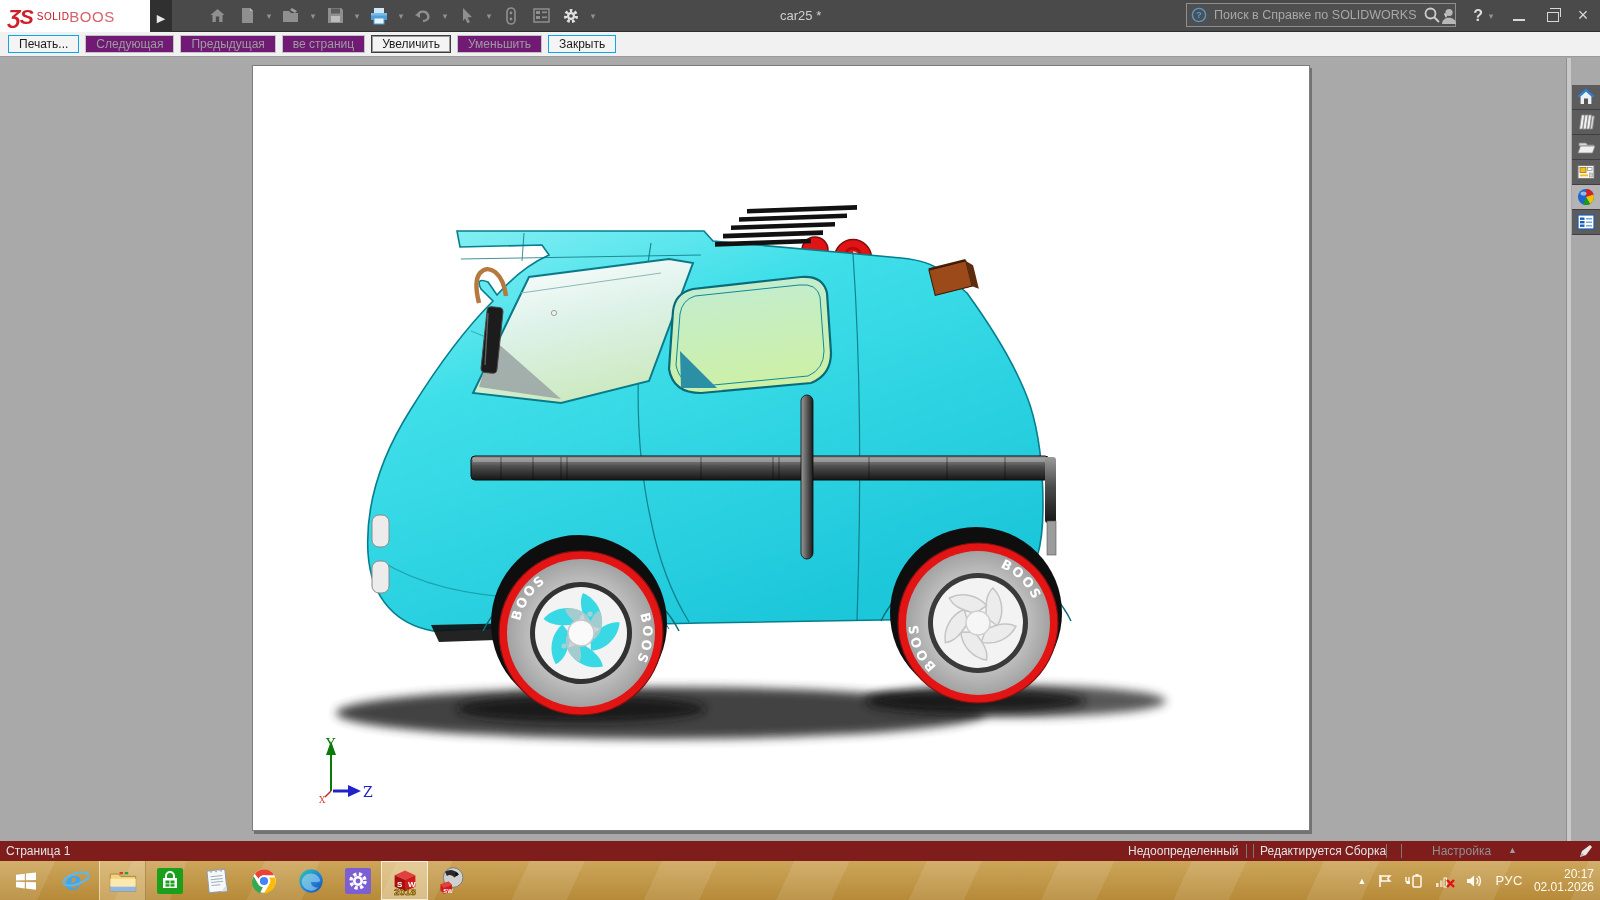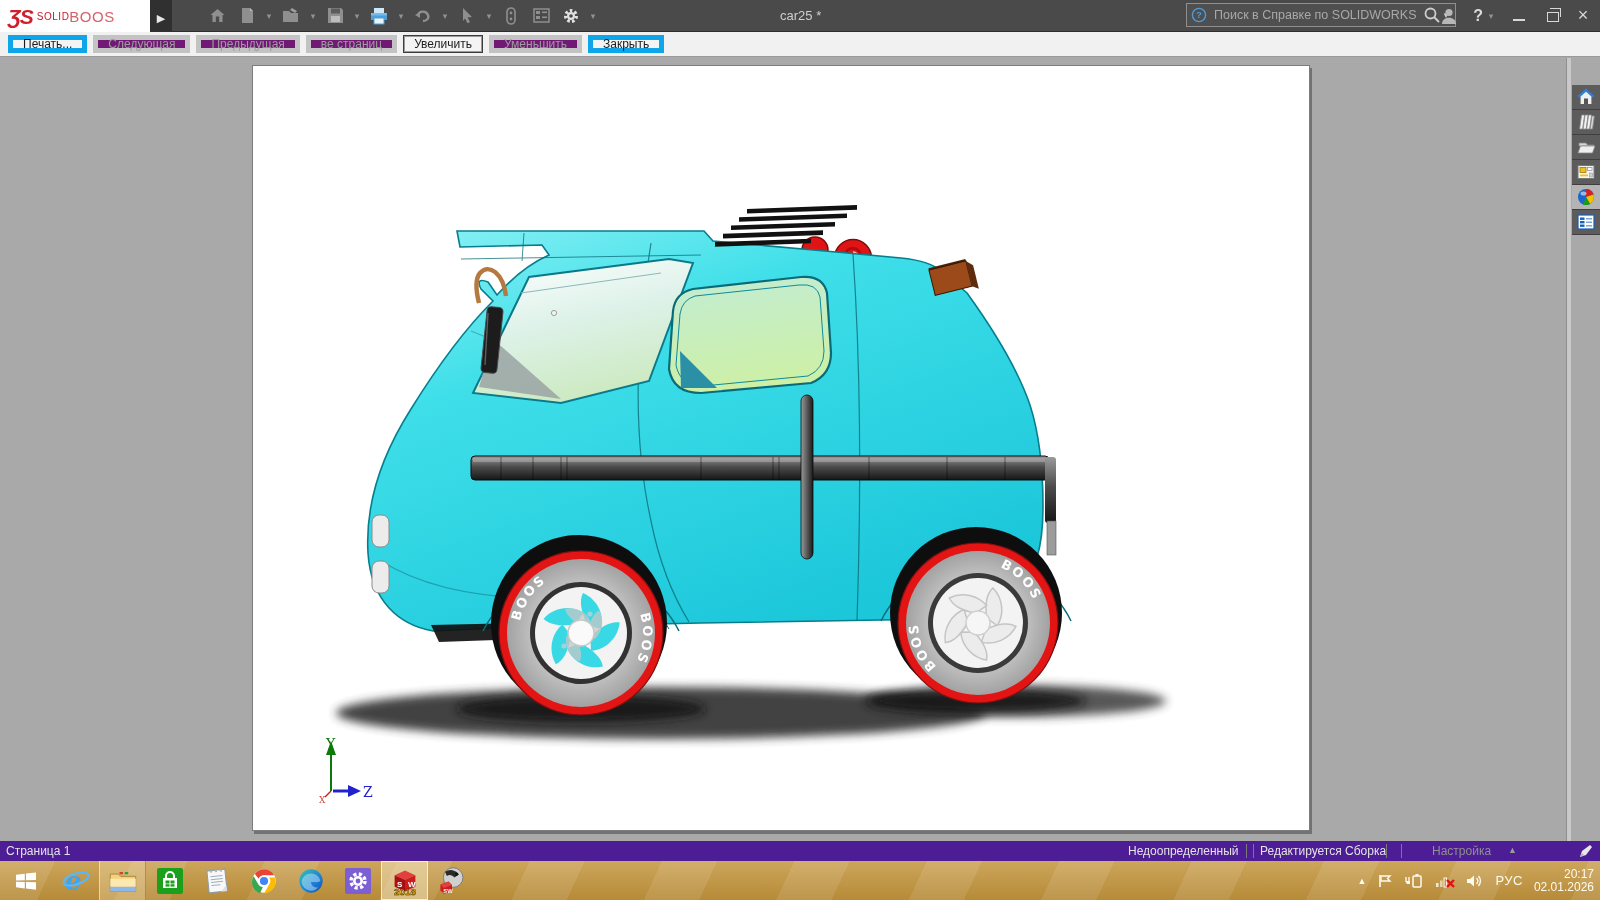--- a/index.html
+++ b/index.html
@@ -23,33 +23,33 @@
   .searchbox input::placeholder{color:#a8a8a8;}
   .titleicons{position:absolute;right:8px;top:0;height:31px;display:flex;align-items:center;gap:14px;}
   .helpq{color:#dcdcdc;font-weight:bold;font-size:16px;}
   .winbtn{color:#d8d8d8;display:flex;align-items:center;justify-content:center;width:18px;height:18px;font-size:15px;}
   .minbar{width:12px;height:2px;background:#d8d8d8;margin-top:8px;}
   .restore{width:10px;height:8px;border:1.5px solid #d8d8d8;position:relative;margin-top:3px;margin-left:3px;}
   .restore:before{content:"";position:absolute;left:2px;top:-5px;width:10px;height:8px;border:1.5px solid #d8d8d8;border-bottom:none;border-left:none;}
   
   .previewbar{position:absolute;left:0;top:32px;width:1600px;height:25px;background:#f1f1f1;border-bottom:1px solid #9a9a9a;
     display:flex;align-items:center;padding-left:8px;gap:6px;box-sizing:border-box;}
-  .pbtn{height:18px;padding:0 10px;font-size:12px;display:flex;align-items:center;background:#f4f4f4;border:5px solid #0ea5e9;color:#1c1c1c;}
+  .pbtn{height:18px;padding:0 10px;font-size:12px;display:flex;align-items:center;background:#f4f4f4;border:1px solid #0ea5e9;color:#1c1c1c;}
   .pbtn.focus{border:1px solid #3c3c3c;box-shadow:inset 0 0 0 1px #9a9a9a;}
   .pbtn.disabled{color:#9d9d9d;border-color:#c3c3c3;background:#701a75;}
   
   .viewport{position:absolute;left:0;top:58px;width:1600px;height:783px;background:#a9a9a9;}
   .page{position:absolute;left:252px;top:65px;width:1058px;height:766px;background:#fff;border:1px solid #7c7c7c;
     box-shadow:2px 3px 0 rgba(70,70,70,.55);box-sizing:border-box;}
   .paneedge{position:absolute;left:1566px;top:58px;width:4px;height:783px;background:#c9c9c9;border-left:1px solid #8f8f8f;}
   .taskpane{position:absolute;left:1572px;top:85px;width:28px;}
   .tpcell{width:28px;height:24px;background:#5c5c5c;border-bottom:1px solid #3f3f3f;display:flex;align-items:center;justify-content:center;}
   .tpcell.lit{background:#b4b4b4;}
   
-  .statusbar{position:absolute;left:0;top:841px;width:1600px;height:32px;background:#4c1d95;color:#e3e3e3;font-size:12px;}
+  .statusbar{position:absolute;left:0;top:841px;width:1600px;height:32px;background:#7f1d1d;color:#e3e3e3;font-size:12px;}
   .statusbar .sep{position:absolute;top:3px;width:1px;height:14px;background:#7a7a7a;}
   
   .taskbarr{position:absolute;left:0;top:861px;width:1600px;height:39px;
     background:linear-gradient(#cda65b,#b68a38);display:flex;align-items:center;}
   .taskbarr:before{content:"";position:absolute;inset:0;
     background:repeating-linear-gradient(115deg,rgba(255,255,255,.10) 0 50px,rgba(255,255,255,0) 50px 120px);pointer-events:none;}
   .tslot{width:47px;height:39px;display:flex;align-items:center;justify-content:center;position:relative;}
   .tslot.open{background:rgba(255,240,205,.28);border-left:1px solid rgba(255,250,225,.55);border-right:1px solid rgba(120,90,30,.45);box-sizing:border-box;}
   .tslot.active{background:rgba(255,244,214,.42);border:1px solid rgba(255,252,235,.75);box-sizing:border-box;}
   .tray{position:absolute;right:6px;top:0;height:39px;display:flex;align-items:center;gap:11px;color:#fdfaf0;}

